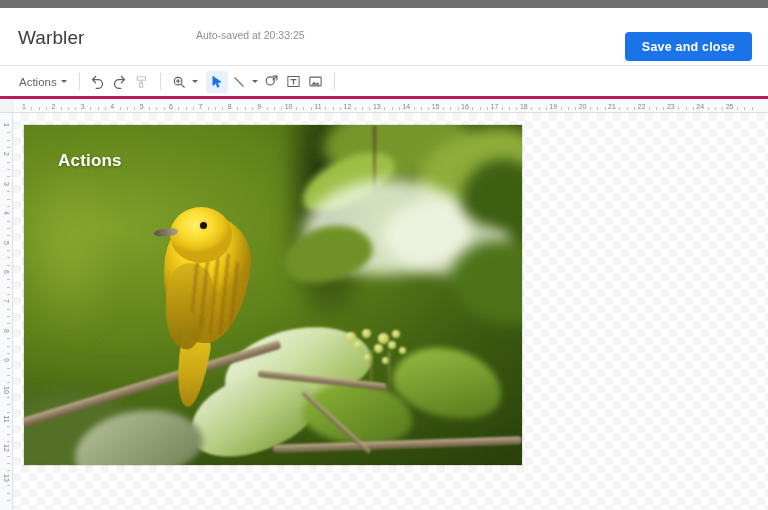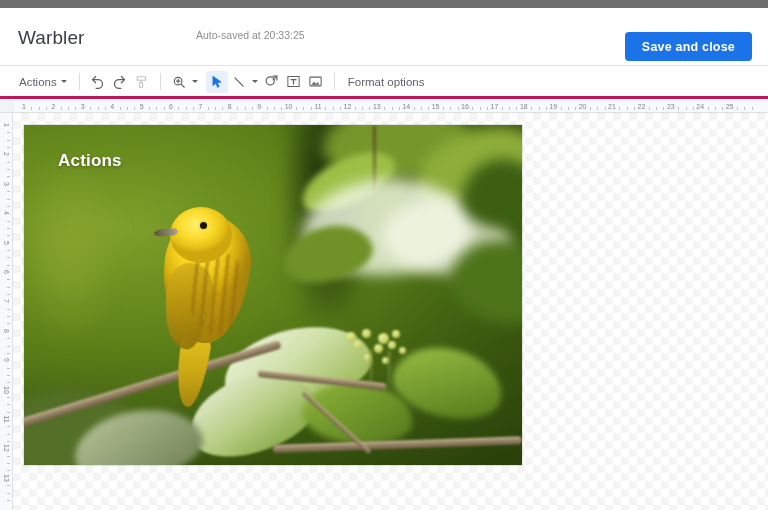--- a/index.html
+++ b/index.html
@@ -356,21 +356,20 @@
 
   <div class="tb-btn" title="Image">
     <svg width="15" height="15" viewBox="0 0 24 24" fill="none" stroke="#5f6368" stroke-width="1.7">
       <rect x="3" y="5" width="18" height="14" rx="1"></rect>
       <path d="M5.5 17l4.2-4.6 3 3.2 2.6-2.6 3.2 4z" fill="#5f6368" stroke="none"></path>
     </svg>
   </div>
 
   <div class="tb-sep"></div>
 
-  <div class="tb-format">Format options</div>
 </div>
 
 <div class="ruler-h" id="ruler-h">
   <div class="corner"></div>
 <div class="rh-num" style="left: 24px;">1</div>
     <div class="rh-tick" style="left: 31.35px;"></div>
     <div class="rh-tick" style="left: 38.7px;"></div>
     <div class="rh-tick" style="left: 46.05px;"></div>
     <div class="rh-num" style="left: 53.4px;">2</div>
     <div class="rh-tick" style="left: 60.75px;"></div>

